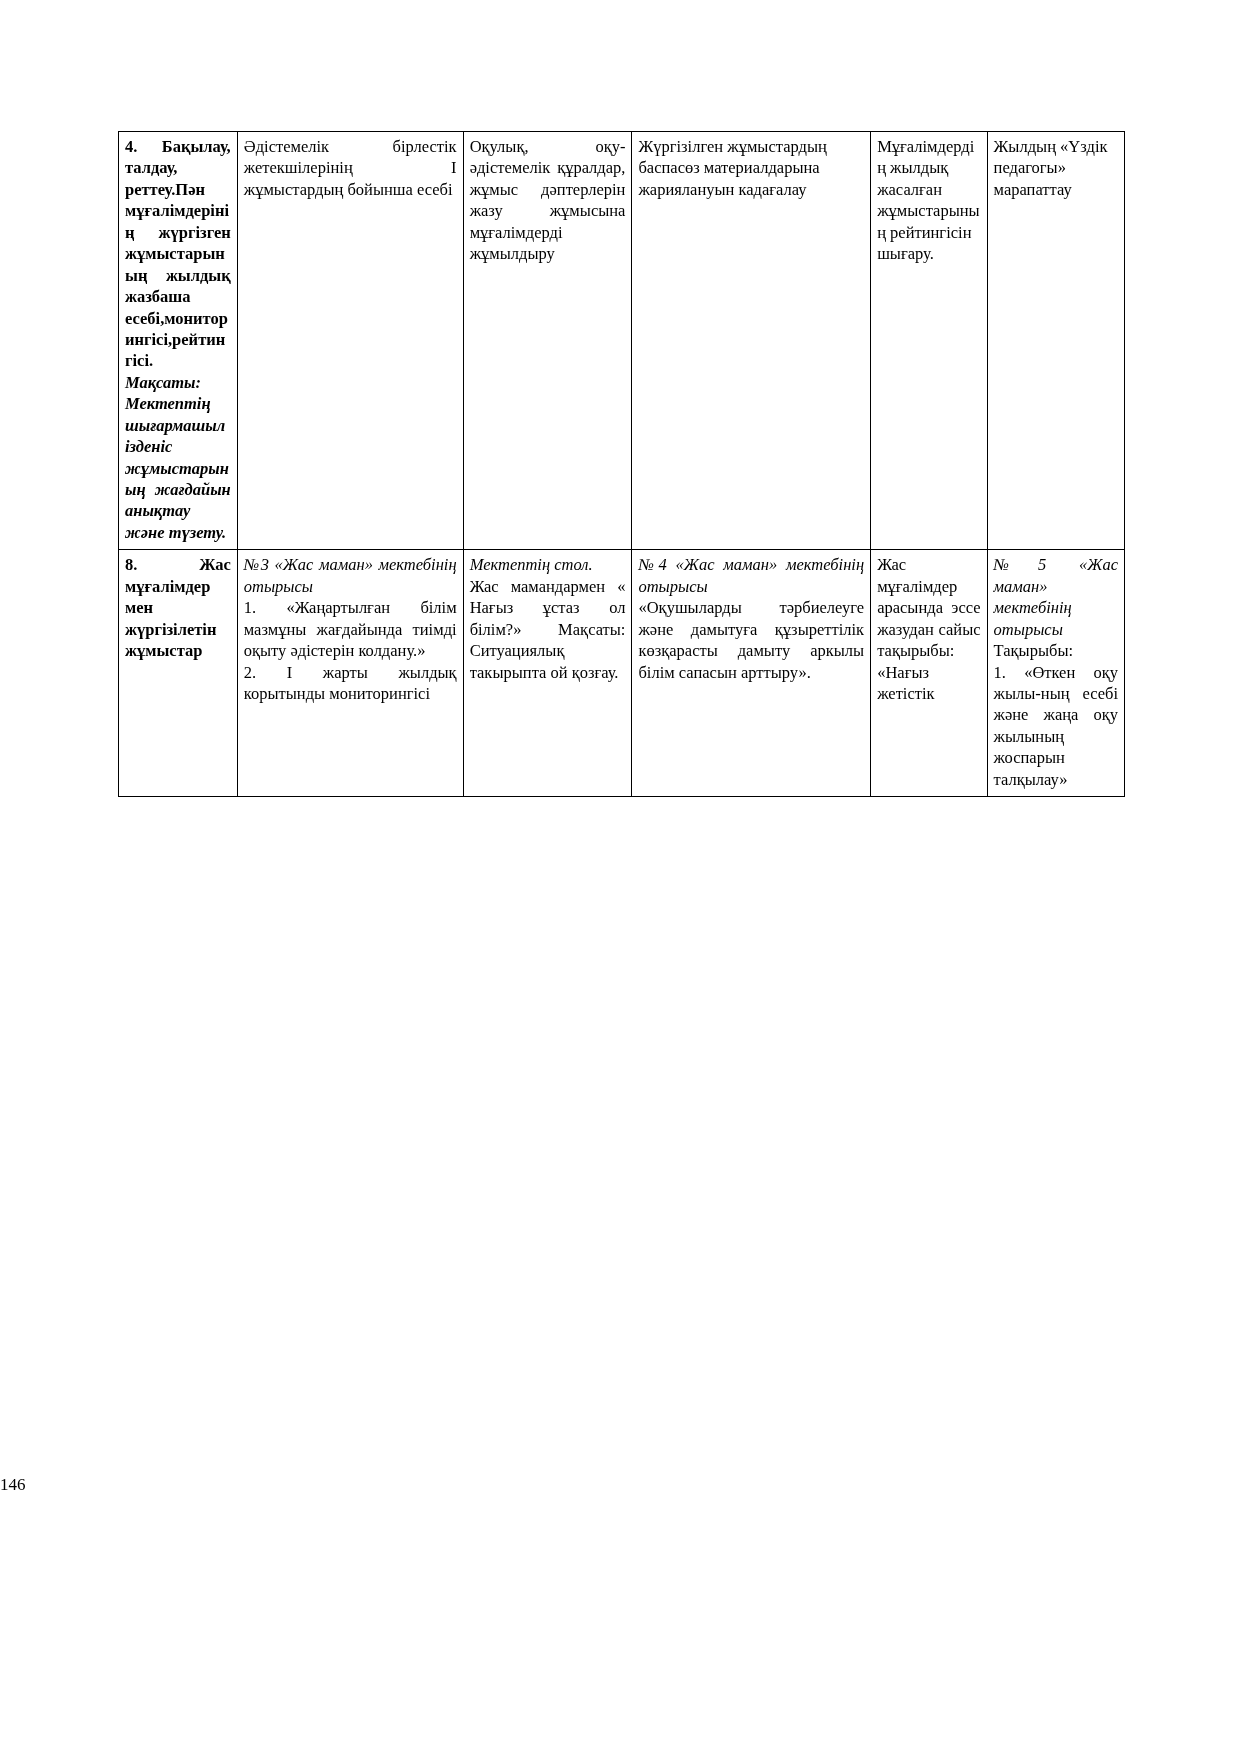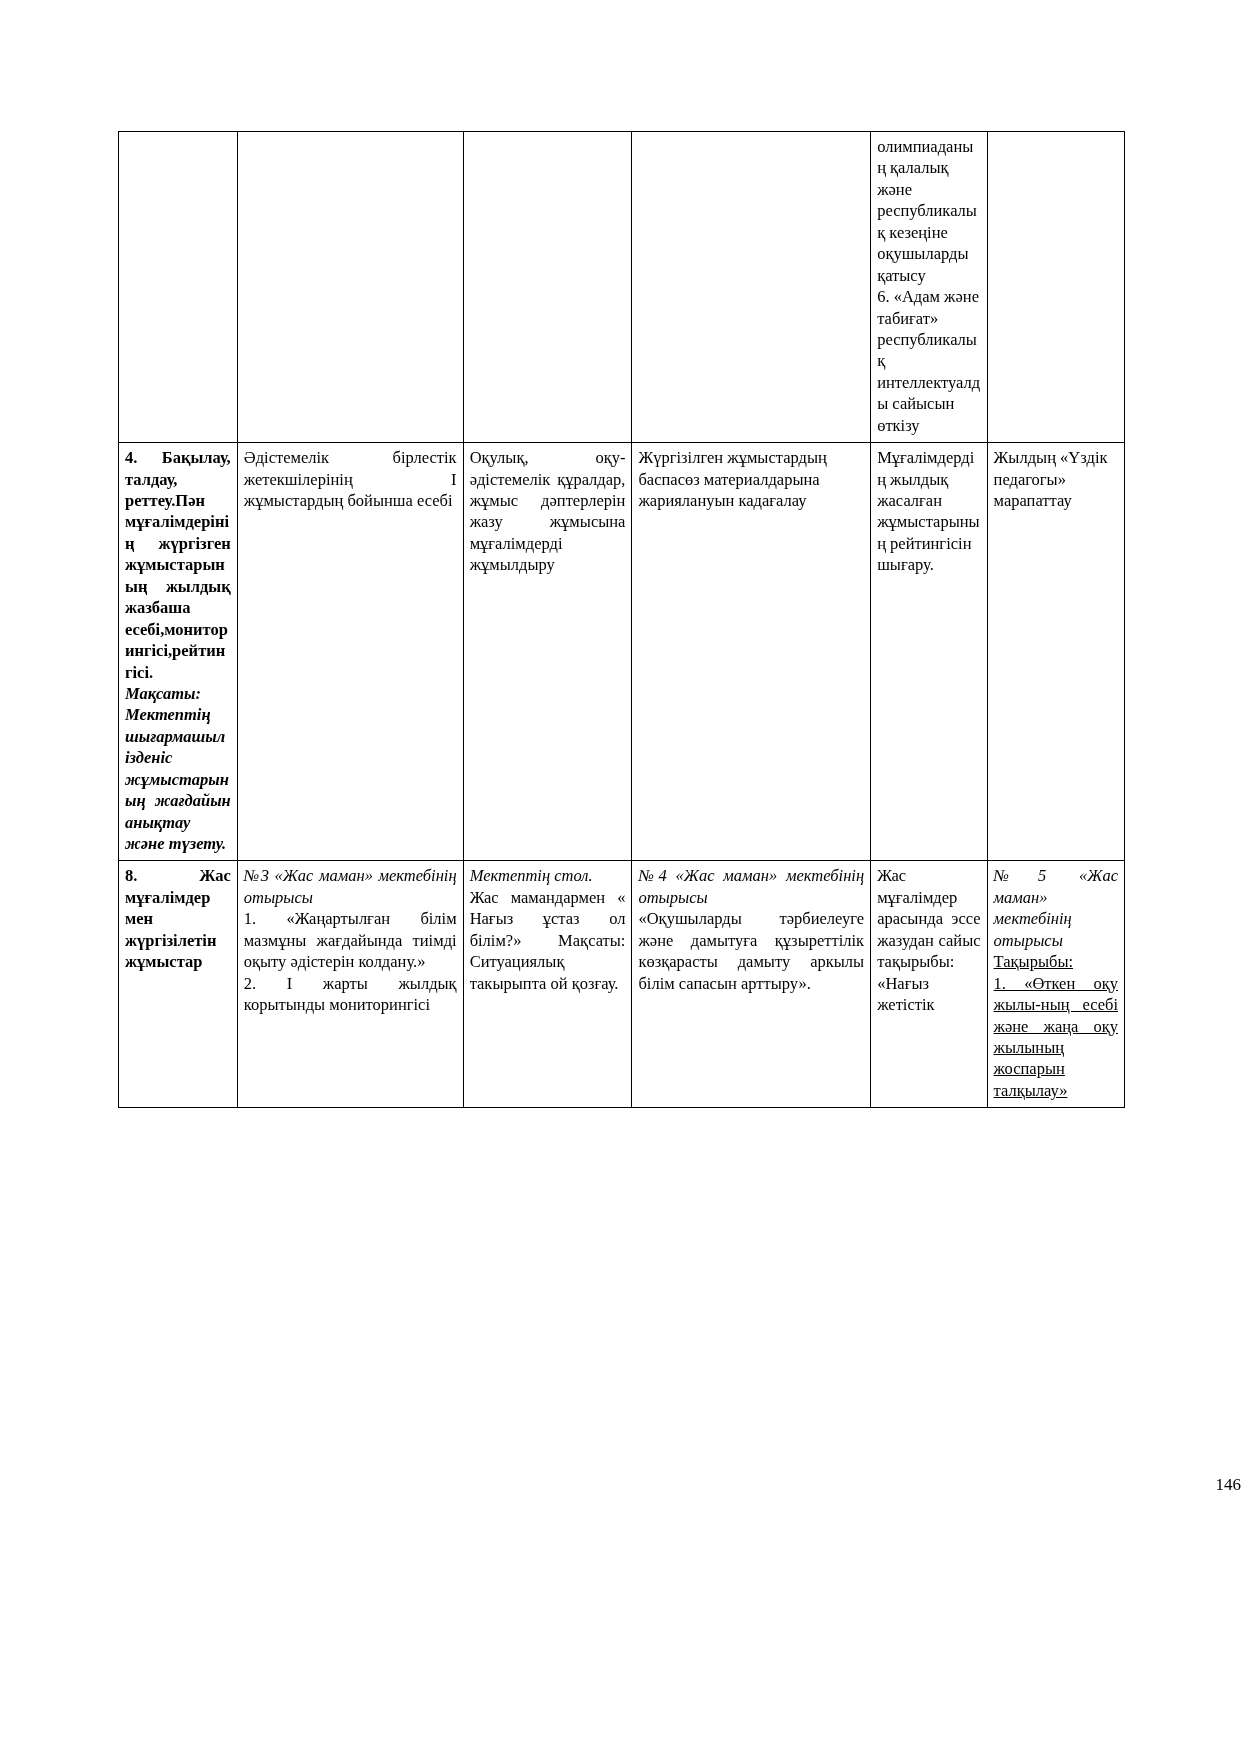--- a/index.html
+++ b/index.html
@@ -52,21 +52,21 @@
 
   .bold { font-weight: bold; }
   .italic { font-style: italic; }
   .lft { text-align: left; }
 
   .page-number {
     position: absolute;
     left: 0;
     top: 1475px;
     width: 1241px;
-    text-align: right;
+    text-align: left;
     font-size: 17px;
     font-family: "Liberation Serif", serif;
   }
 
   
   .c1 .para { margin: 0; }
   .para { margin: 0; }
   .para + .para { margin-top: 0; }
 </style>
 </head>
@@ -78,33 +78,20 @@
     <colgroup>
       <col class="c1">
         <col class="c2">
         <col class="c3">
         <col class="c4">
         <col class="c5">
         <col class="c6">
     </colgroup>
     <tbody>
 
-      <tr>
-        <td class="c1"></td>
-        <td class="c2"></td>
-        <td class="c3"></td>
-        <td class="c4"></td>
-        <td class="c5">
-          <p class="para lft" style="white-space: pre-line;">олимпиаданың қалалық және республикалық кезеңіне оқушыларды қатысу
-6. «Адам және табиғат» республикалық интеллектуалды сайысын өткізу</p>
-        </td>
-        <td class="c6">
-          <p class="para"></p>
-        </td>
-      </tr>
 
       <tr>
         <td class="c1">
           <p class="para bold">4. Бақылау, талдау, реттеу.Пән мұғалімдерінің жүргізген жұмыстарының жылдық жазбаша есебі,мониторингісі,рейтингісі.</p>
           <p class="para bold italic">Мақсаты: Мектептің шығармашыл ізденіс жұмыстарының жағдайын анықтау және түзету.</p>
         </td>
         <td class="c2">
           <p class="para">Әдістемелік бірлестік жетекшілерінің І жұмыстардың бойынша есебі</p>
         </td>
         <td class="c3">
@@ -136,21 +123,21 @@
         </td>
         <td class="c4">
           <p class="para italic">№4 «Жас маман» мектебінің отырысы</p>
           <p class="para">«Оқушыларды тәрбиелеуге және дамытуға құзыреттілік көзқарасты дамыту аркылы білім сапасын арттыру».</p>
         </td>
         <td class="c5">
           <p class="para">Жас мұғалімдер арасында эссе жазудан сайыс тақырыбы: «Нағыз жетістік</p>
         </td>
         <td class="c6">
           <p class="para italic">№5 «Жас маман» мектебінің отырысы</p>
-          <p class="para" style="white-space: pre-line; text-decoration: underline;">Тақырыбы:
+          <p class="para" style="white-space: pre-line;">Тақырыбы:
 1. «Өткен оқу жылы-ның есебі және жаңа оқу жылының жоспарын талқылау»</p>
         </td>
       </tr>
     </tbody>
   </table>
 
   <div class="page-number">146</div>
 
 </div>
 

